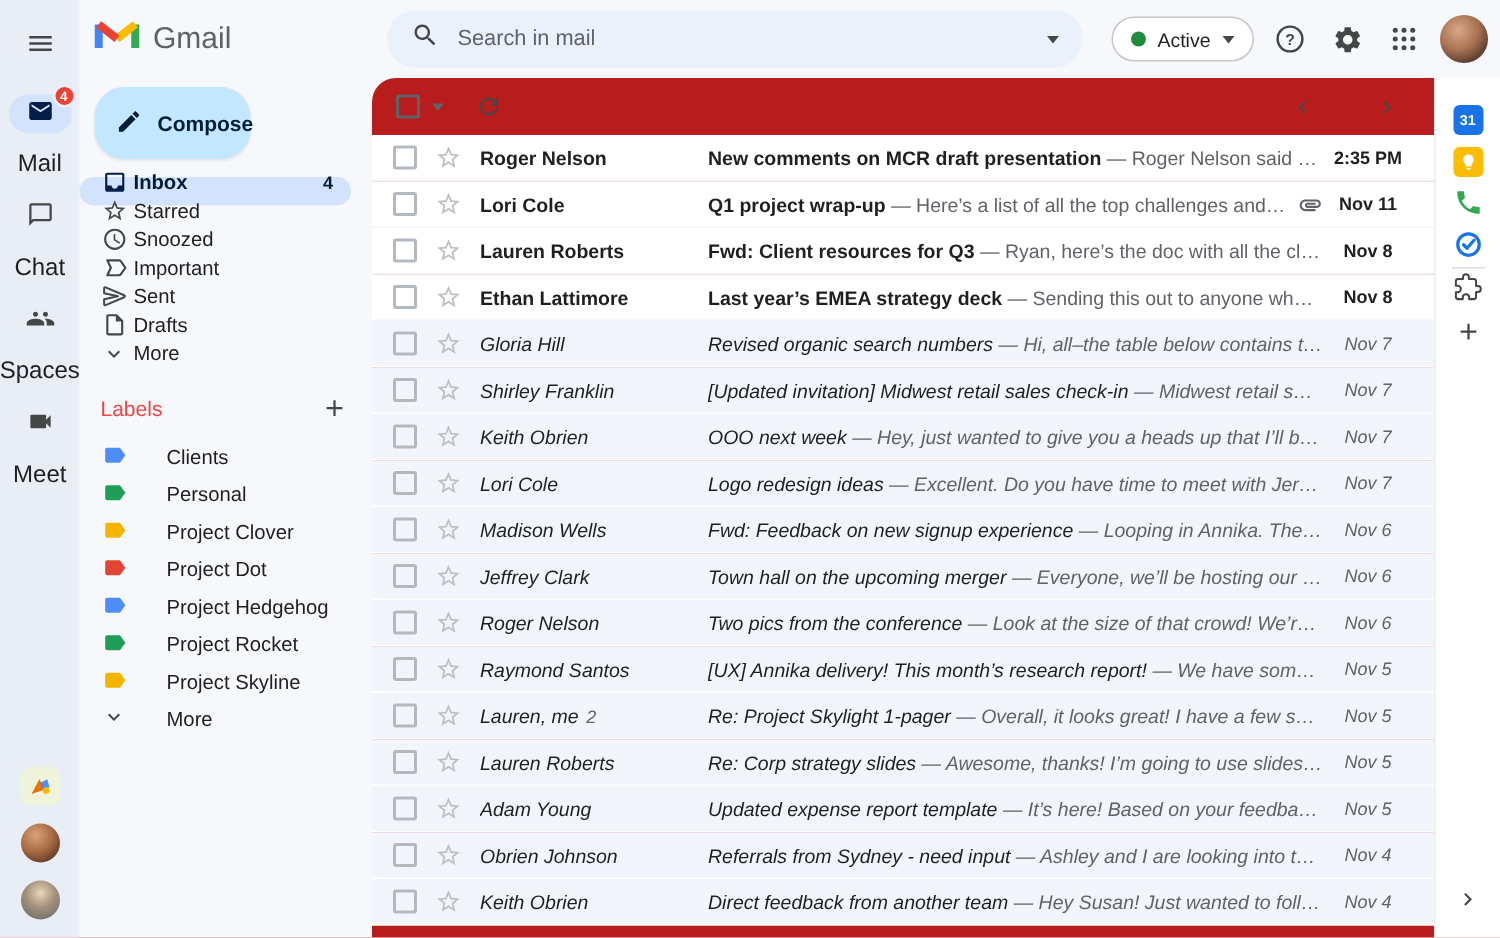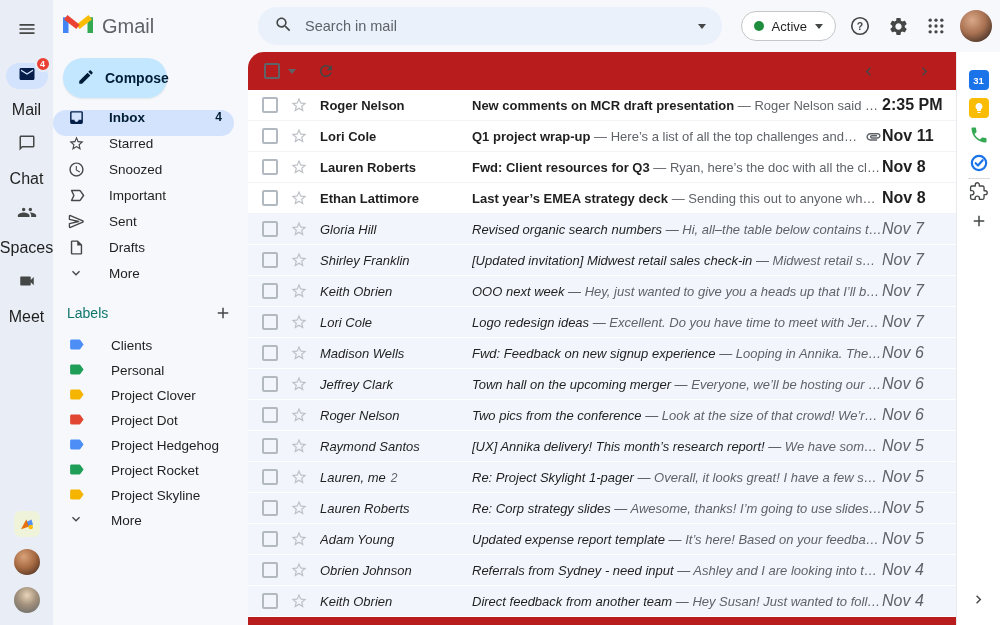--- a/index.html
+++ b/index.html
@@ -18,28 +18,28 @@
   .rail-bottom { margin-top:auto; display:flex; flex-direction:column; align-items:center; gap:12px; padding-bottom:12px; }
   .sticker { width:26px; height:26px; border-radius:7px; background:#eff3da; display:flex; align-items:center; justify-content:center; }
   .mini-avatar { width:26px; height:26px; border-radius:50%; }
   .av1 { background:radial-gradient(circle at 38% 30%, #d9a27a 0%, #a96c44 45%, #4d3020 90%); }
   .av2 { background:radial-gradient(circle at 50% 32%, #e8d4b8 0%, #a2907c 45%, #6d6e6a 90%); }
 
   
   .sidebar { width:195px; display:flex; flex-direction:column; flex-shrink:0; }
   .logo-row { height:52px; display:flex; align-items:center; padding-left:10px; gap:9px; }
   .gmail-word { font-size:20px; color:#5f6368; }
-  .compose { margin:6px 0 12px 10px; height:40px; width:104px; border:none; border-radius:20px; background:#c2e7ff; display:flex; align-items:center; gap:10px; padding:0 14px; cursor:pointer; box-shadow:0 1px 2px rgba(0,0,0,.08); }
+  .compose { margin:6px 0 12px 10px; height:48px; width:104px; border:none; border-radius:20px; background:#c2e7ff; display:flex; align-items:center; gap:10px; padding:0 14px; cursor:pointer; box-shadow:0 1px 2px rgba(0,0,0,.08); }
   .compose span.lbl { font-size:14px; font-weight:700; color:#001d35; }
   .nav { display:flex; flex-direction:column; margin-right:14px; }
-  .nav-item { height:26px; display:flex; align-items:center; gap:24px; padding:0 12px 12px 14px; border-radius:13px; font-size:13.5px; cursor:pointer; }
+  .nav-item { height:19px; display:flex; align-items:center; gap:4px; padding:0 12px 12px 14px; border-radius:13px; font-size:13.5px; cursor:pointer; }
   .nav-item .ni { width:18px; height:18px; display:flex; align-items:center; justify-content:center; flex-shrink:0; }
   .nav-item.active { background:#d3e3fd; font-weight:700; color:#001d35; }
   .nav-count { margin-left:auto; font-size:12px; font-weight:700; }
-  .labels-header { display:flex; align-items:center; justify-content:space-between; padding:12px 16px 6px 14px; font-size:14px; color:#0f766e; }
+  .labels-header { display:flex; align-items:center; justify-content:space-between; padding:12px 16px 6px 14px; font-size:14px; color:#ef4444; }
   .label-add { background:none; border:none; cursor:pointer; display:flex; }
   .label-item { height:25px; display:flex; align-items:flex-end; gap:26px; padding-left:14px; font-size:13.5px; cursor:pointer; }
   .label-item .ni { width:18px; height:18px; display:flex; align-items:center; justify-content:center; }
 
   
   .main { flex:1; display:flex; flex-direction:column; min-width:0; }
   .topbar { height:52px; display:flex; align-items:center; padding:0 8px 0 10px; gap:8px; flex-shrink:0; }
   .searchbar { width:464px; height:38px; background:#eaf1fb; border-radius:19px; display:flex; align-items:center; gap:12px; padding:0 16px; cursor:text; }
   .search-placeholder { flex:1; font-size:14.5px; color:#5f6368; }
   .caret { width:0; height:0; border-left:4.5px solid transparent; border-right:4.5px solid transparent; border-top:5.5px solid #444746; display:inline-block; }
@@ -62,21 +62,21 @@
   .row { height:31px; display:flex; align-items:center; padding:0 14px 0 14px; border-bottom:1px solid #f1f3f6; font-size:13px; cursor:pointer; background:#fff; }
   .row.read { background:#f2f6fc; border-bottom:1px solid #ffffff;font-style:italic; }
   .row .cb { border-color:#b3b9c1; flex-shrink:0; }
   .star { width:20px; height:20px; margin-left:11px; display:flex; align-items:center; justify-content:center; flex-shrink:0; }
   .sender { width:152px; margin-left:11px; flex-shrink:0; white-space:nowrap; overflow:hidden; color:#1f1f1f; }
   .thread-count { color:#5f6368; font-size:12px; margin-left:5px; font-weight:400; }
   .subject-area { flex:1; min-width:0; white-space:nowrap; overflow:hidden; text-overflow:ellipsis; color:#5f6368; }
   .subject { color:#1f1f1f; }
   .snippet { color:#5f6368; }
   .attach { margin-left:8px; display:flex; flex-shrink:0; }
-  .date { width:60px; flex-shrink:0; text-align:left; font-size:16px; color:#5f6368; white-space:nowrap; }
+  .date { width:60px; flex-shrink:0; text-align:center; font-size:12px; color:#5f6368; white-space:nowrap; }
   .row.unread .sender, .row.unread .subject { font-weight:700; }
   .row.unread .date { color:#1f1f1f; font-weight:700; }
 
   
   .side-panel { width:44px; background:#fff; border-left:1px solid #e9ebef; display:flex; flex-direction:column; align-items:center; padding-top:14px; flex-shrink:0; position:relative; }
   .sp-btn { width:28px; height:28px; border:none; background:transparent; display:flex; align-items:center; justify-content:center; cursor:pointer; }
   .cal-icon { width:20px; height:20px; background:#1a73e8; border-radius:4px; color:#fff; font-size:9.5px; font-weight:700; display:flex; align-items:center; justify-content:center; }
   .keep-icon { width:20px; height:20px; background:#fbbc04; border-radius:4px; display:flex; align-items:center; justify-content:center; }
   .sp-divider { width:22px; height:1px; background:#dadce0; }
   .sp-expand { position:absolute; bottom:12px; left:50%; transform:translateX(-50%); }

